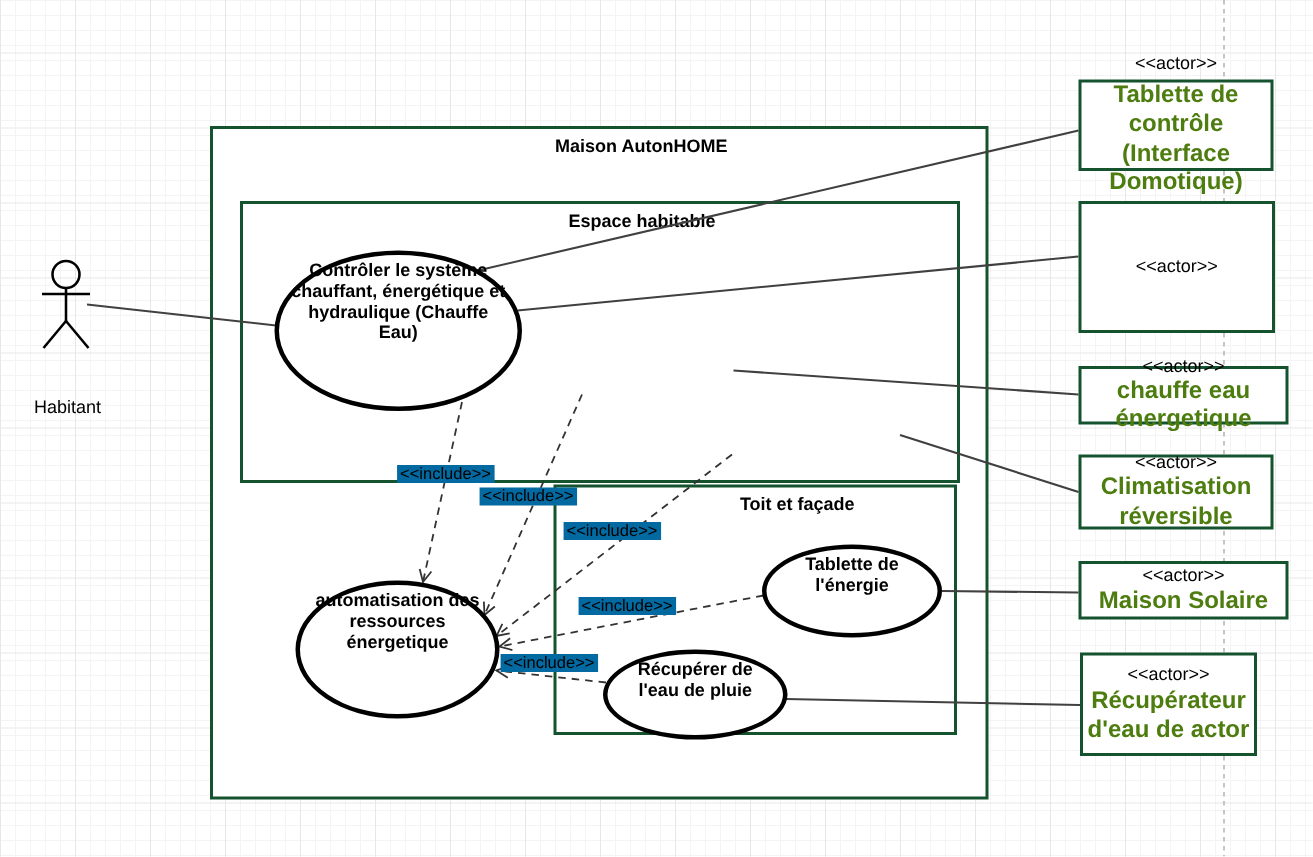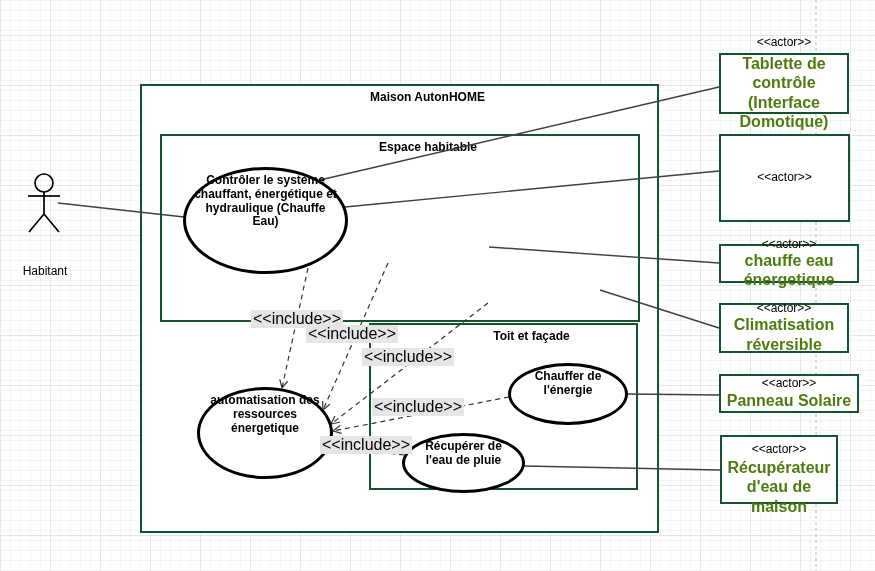--- a/index.html
+++ b/index.html
@@ -36,21 +36,21 @@
   .aname{font-size:16px;font-weight:bold;color:#4d7c0f;line-height:1.2;}
 
   .ellipse{
     position:absolute;background:#ffffff;border:3px solid #000;border-radius:50%;
     box-sizing:border-box;display:flex;align-items:flex-start;justify-content:center;
     text-align:center;font-size:12px;font-weight:bold;color:#000;line-height:1.15;
     padding:4px 8px;
   }
   .inc{
     position:absolute;transform:translateX(-50%);
-    font-size:16px;font-weight:normal;color:#000;background:#e5e5e5;
+    font-size:11px;font-weight:normal;color:#000;background:#0369a1;
     padding:0 2px;line-height:1.1;white-space:nowrap;text-align:right;
   }
   .actorlabel{
     position:absolute;transform:translateX(-50%);
     font-size:12px;color:#000;white-space:nowrap;
   }
 </style>
 </head>
 <body>
 
@@ -86,26 +86,26 @@
     <div class="aname">chauffe eau énergetique</div>
   </div>
 
   <div class="box actorbox z1" style="left:719px;top:303px;width:130px;height:50px;gap:0;">
     <div class="stereo">&lt;&lt;actor&gt;&gt;</div>
     <div class="aname">Climatisation réversible</div>
   </div>
 
   <div class="box actorbox z1" style="left:719px;top:374px;width:140px;height:39px;gap:0;">
     <div class="stereo">&lt;&lt;actor&gt;&gt;</div>
-    <div class="aname">Panneau Solaire</div>
+    <div class="aname">Maison Solaire</div>
   </div>
 
   <div class="box actorbox z1" style="left:720px;top:435px;width:118px;height:69px;gap:2px;justify-content:flex-start;padding-top:6px;">
     <div class="stereo">&lt;&lt;actor&gt;&gt;</div>
-    <div class="aname">Récupérateur d'eau de maison</div>
+    <div class="aname">Récupérateur d'eau de actor</div>
   </div>
 
   <svg class="layer z2" viewBox="0 0 875 571">
     <defs>
       <marker id="openArrow" markerWidth="14" markerHeight="14" refX="11" refY="6" orient="auto" markerUnits="userSpaceOnUse">
         <path d="M3,2 L11,6 L3,10" fill="none" stroke="#333" stroke-width="1.2"></path>
       </marker>
     </defs>
 
     <g stroke="#000" stroke-width="1.7" fill="none">
@@ -135,21 +135,21 @@
     </g>
   </svg>
 
   <div class="ellipse z3" style="left:183px;top:167px;width:165px;height:107px;">
     <span>Contrôler le système chauffant, énergétique et hydraulique (Chauffe Eau)</span>
   </div>
 
 
 
   <div class="ellipse z3" style="left:508px;top:363px;width:120px;height:62px;">
-    <span>Chauffer de l'énergie</span>
+    <span>Tablette de l'énergie</span>
   </div>
 
   <div class="ellipse z3" style="left:402px;top:433px;width:123px;height:60px;">
     <span>Récupérer de l'eau de pluie</span>
   </div>
 
   <div class="ellipse z3" style="left:197px;top:387px;width:136px;height:92px;">
     <span>automatisation des ressources énergetique</span>
   </div>
 

